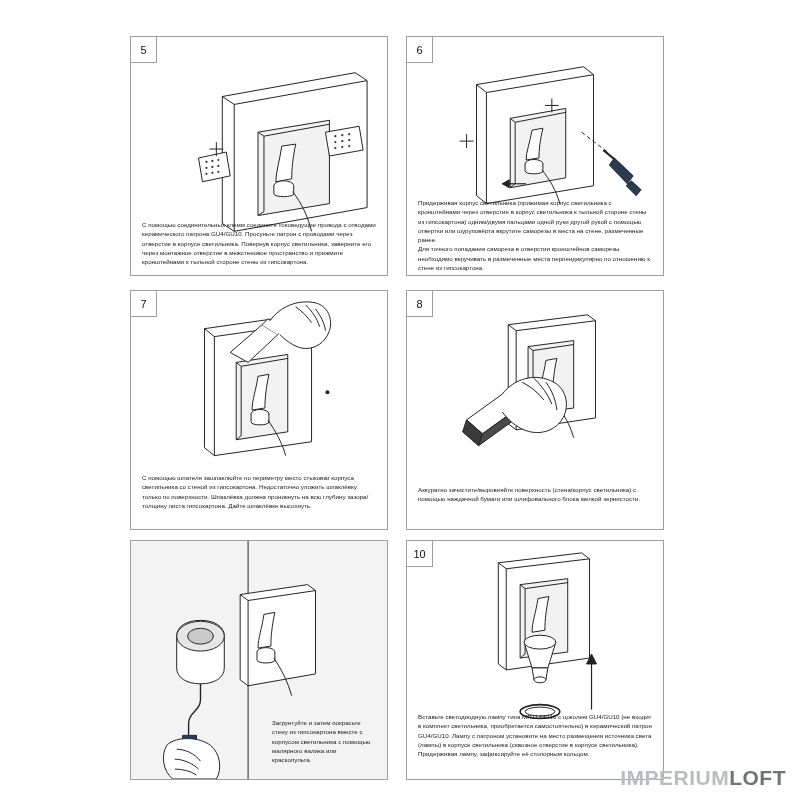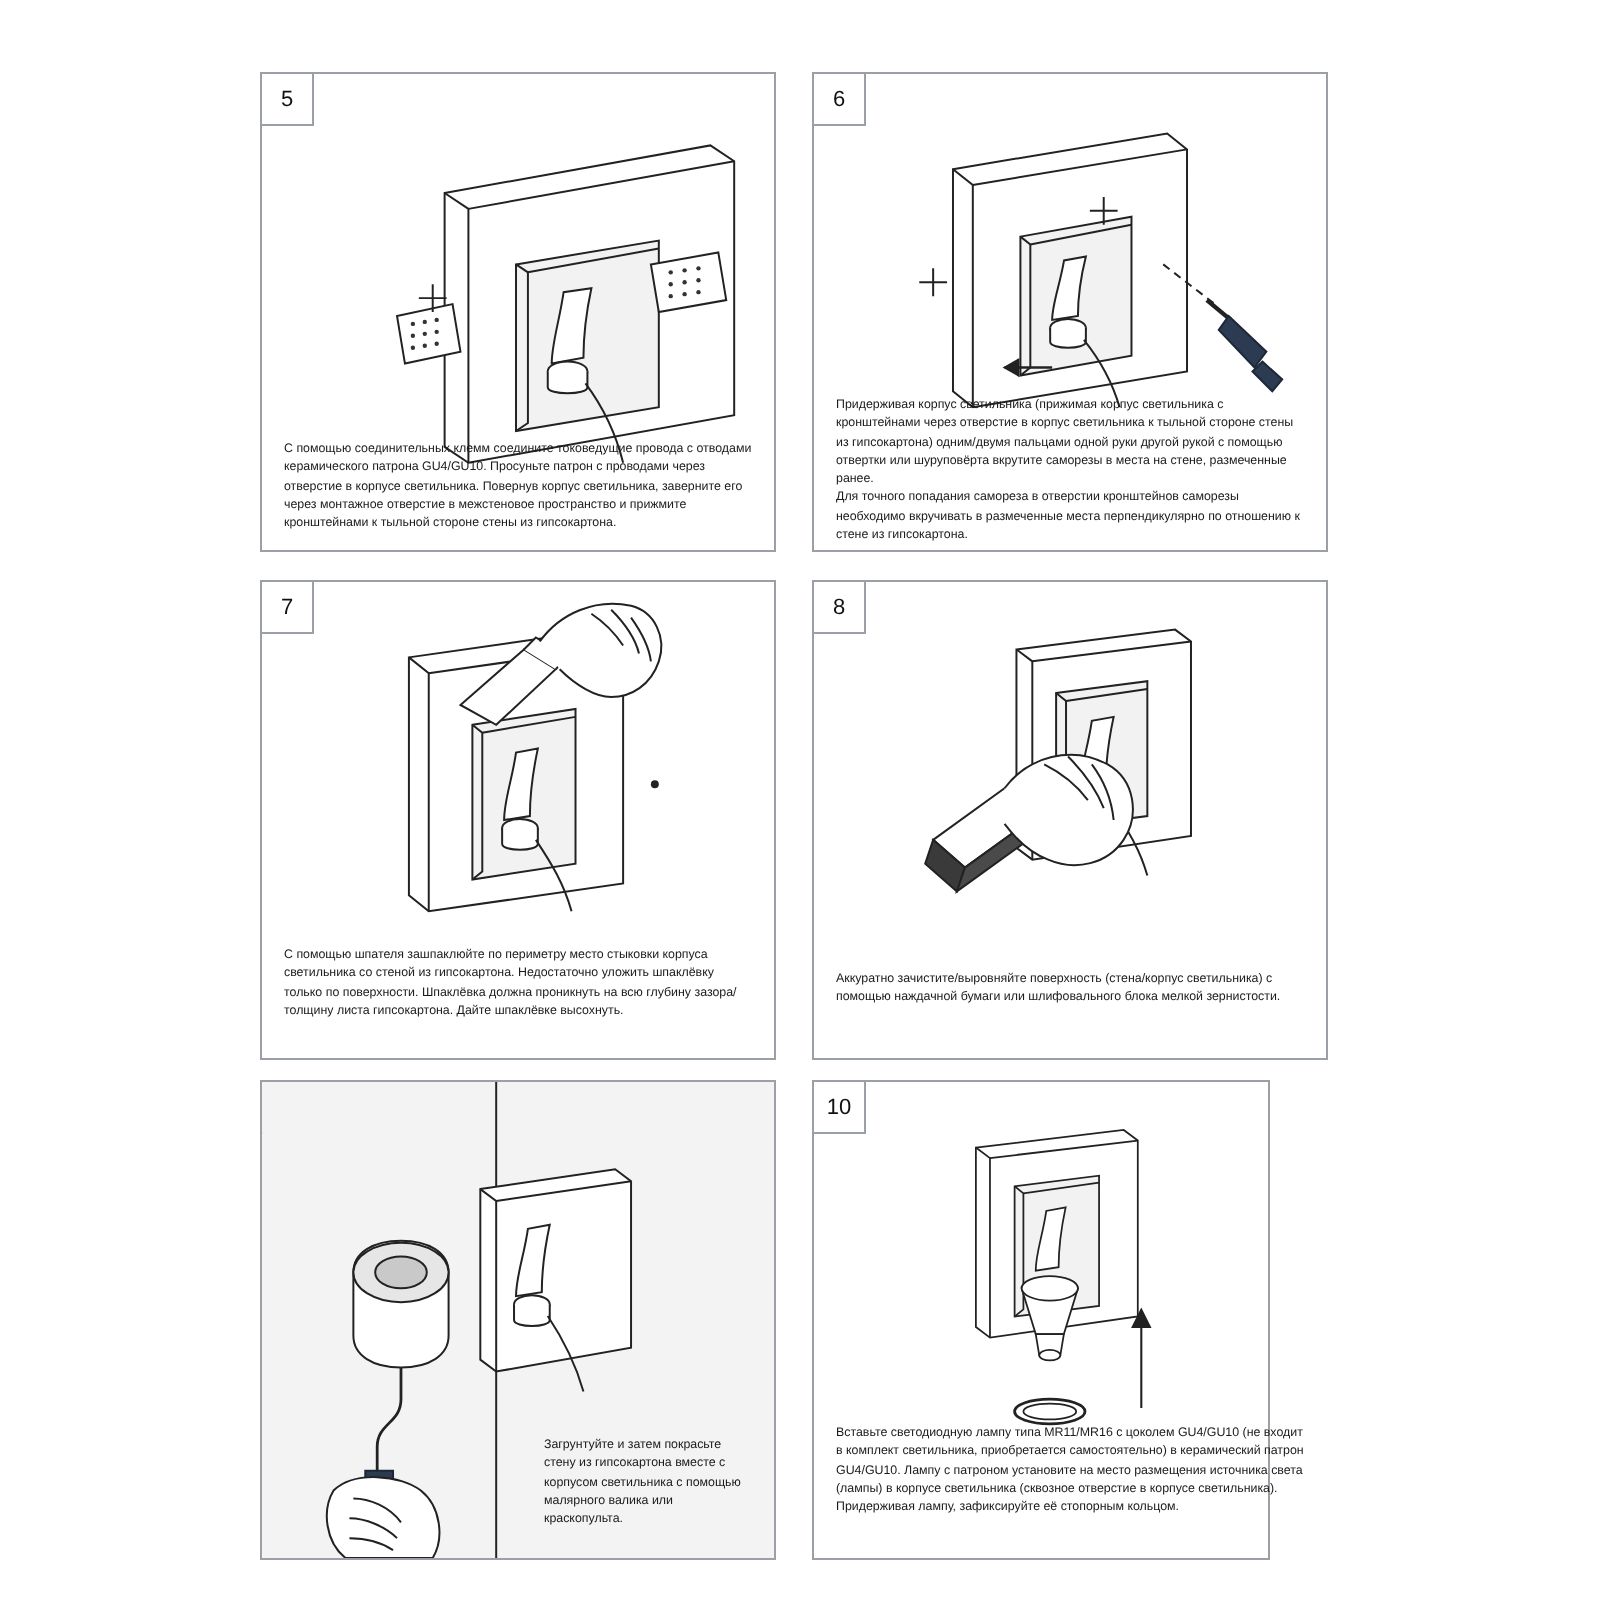--- a/index.html
+++ b/index.html
@@ -66,21 +66,21 @@
   .watermark .b {
     font-weight: 700;
     color: #6f7378;
   }
   
   #p5 { left: 130px; top: 36px;  width: 258px; height: 240px; }
   #p6 { left: 406px; top: 36px;  width: 258px; height: 240px; }
   #p7 { left: 130px; top: 290px; width: 258px; height: 240px; }
   #p8 { left: 406px; top: 290px; width: 258px; height: 240px; }
   #p9 { left: 130px; top: 540px; width: 258px; height: 240px; }
-  #p10{ left: 406px; top: 540px; width: 229px; height: 240px; }
+  #p10{ left: 406px; top: 540px; width: 258px; height: 240px; }
 
   #c5  { left: 142px; top: 220px; width: 234px; }
   #c6  { left: 418px; top: 198px; width: 234px; }
   #c7  { left: 142px; top: 473px; width: 234px; }
   #c8  { left: 418px; top: 485px; width: 234px; }
   #c9  { left: 272px; top: 718px; width: 104px; }
   #c10 { left: 418px; top: 712px; width: 234px; }
 </style>
 </head>
 <body>
@@ -279,14 +279,17 @@
         <ellipse cx="134" cy="172" rx="20" ry="7" fill="none" stroke-width="1.6"></ellipse>
         <ellipse cx="134" cy="172" rx="15" ry="4.5" fill="none"></ellipse>
 
         <path d="M186 170 L186 118" stroke-width="1.2"></path>
         <path d="M186 114 L181 124 L191 124 Z" fill="#222"></path>
       </g>
     </svg>
   </div>
   <div class="caption" id="c10">Вставьте светодиодную лампу типа MR11/MR16 с цоколем GU4/GU10 (не входит в комплект светильника, приобретается самостоятельно) в керамический патрон GU4/GU10. Лампу с патроном установите на место размещения источника света (лампы) в корпусе светильника (сквозное отверстие в корпусе светильника). Придерживая лампу, зафиксируйте её стопорным кольцом.</div>
 
+  <div class="watermark">
+    <span>IMPERIUM</span><span class="b">LOFT</span>
+  </div>
 
 </div>
 
 </body></html>

